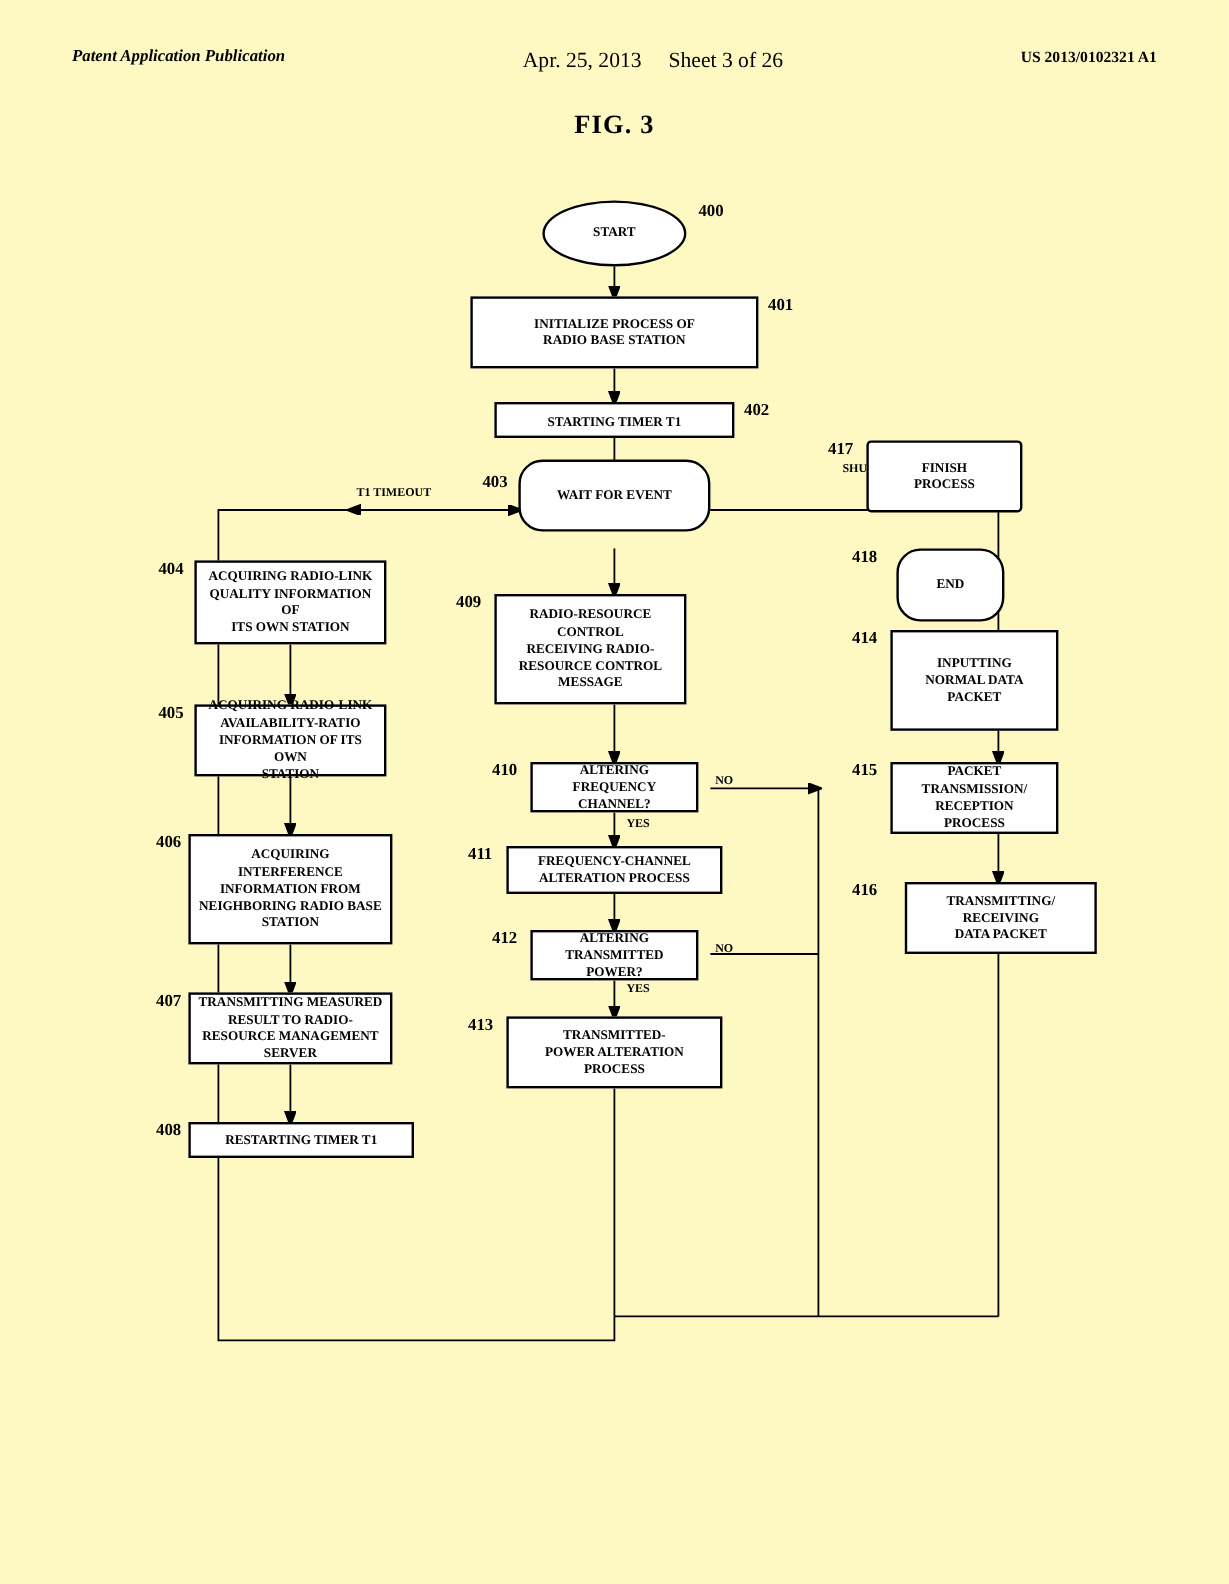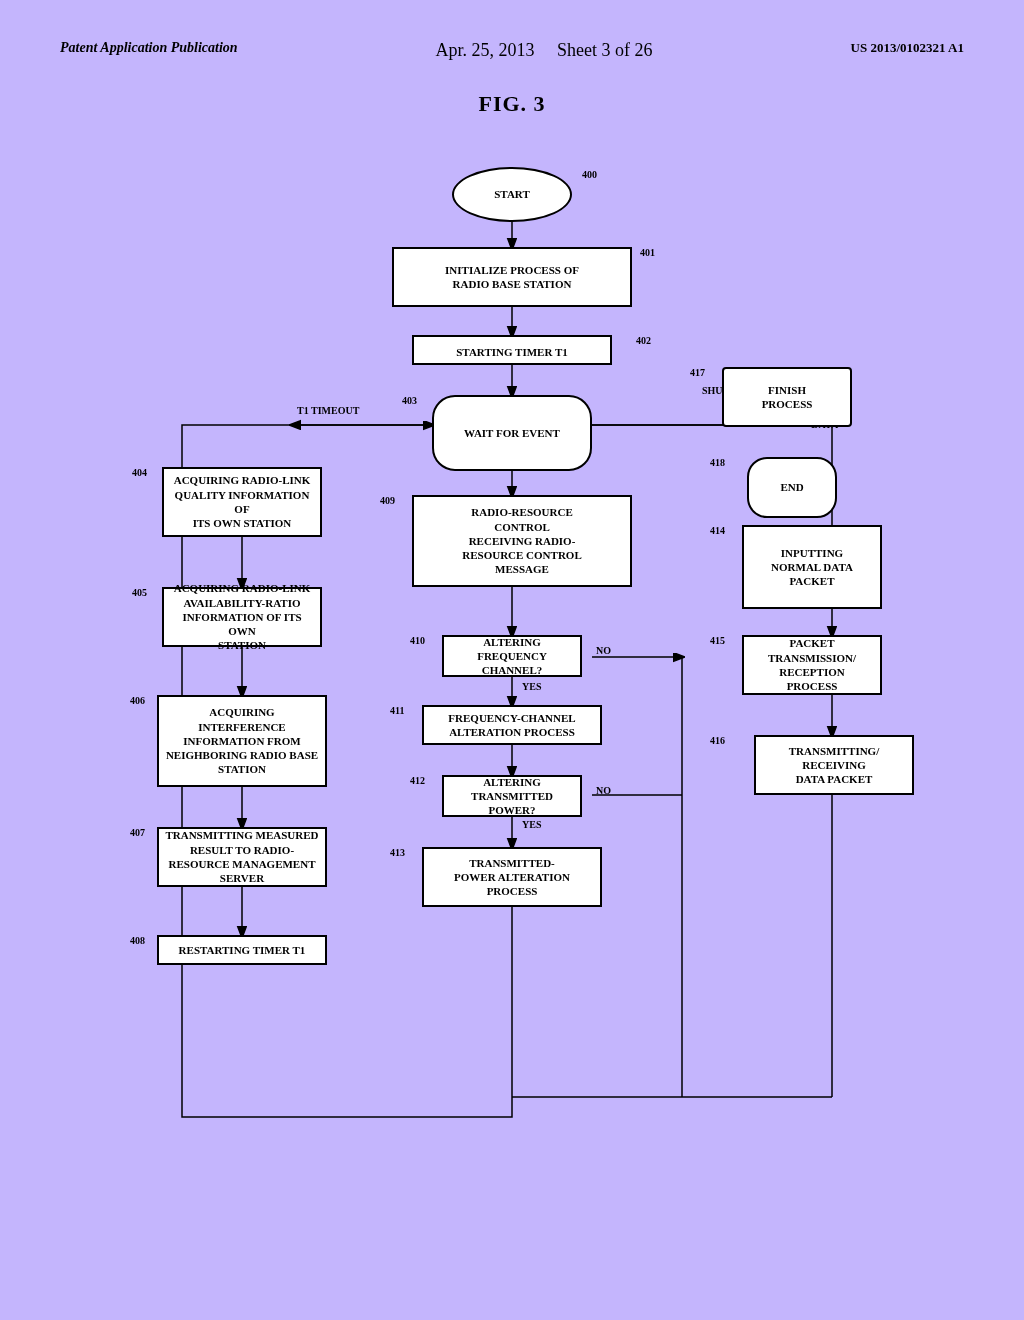--- a/index.html
+++ b/index.html
@@ -8,21 +8,21 @@
       font-family: 'Times New Roman', Times, serif;
       width: 1024px;
       min-height: 1320px;
       position: relative;
       overflow-x: hidden;
     }
 
     .page {
       width: 1024px;
       min-height: 1320px;
-      background: #c4b5fd;
+      background: #fef9c3;
       padding: 40px 60px;
       position: relative;
     }
 
     .header {
       display: flex;
       justify-content: space-between;
       align-items: flex-start;
       margin-bottom: 30px;
       font-size: 14px;
@@ -98,21 +98,21 @@
       align-items: center;
       justify-content: center;
       font-size: 11px;
       font-weight: bold;
       line-height: 1.3;
       padding: 4px;
     }
 
     .label {
       position: absolute;
-      font-size: 10px;
+      font-size: 14px;
       font-weight: bold;
       text-align: center;
     }
 
     svg.arrows {
       position: absolute;
       top: 0;
       left: 0;
       width: 100%;
       height: 100%;
@@ -225,25 +225,25 @@
       <span style="white-space:pre-line;">INITIALIZE PROCESS OF
 RADIO BASE STATION</span>
     </div>
     <div class="label" style="left:558px; top:100px;">
       <span>401</span>
     </div>
 
     <div class="flow-box" style="left:330px; top:188px; width:200px; height:30px;align-items:flex-end;">
       <span>STARTING TIMER T1</span>
     </div>
-    <div class="label" style="left:538px; top:188px;margin-left:16px;">
+    <div class="label" style="left:538px; top:188px;">
       <span>402</span>
     </div>
 
-    <div class="flow-rounded" style="left:350px; top:248px; width:160px; height:76px;border-radius:23px;">
+    <div class="flow-rounded" style="left:350px; top:236px; width:160px; height:60px;">
       <span>WAIT FOR EVENT</span>
     </div>
     <div class="label" style="left:320px; top:248px;">
       <span>403</span>
     </div>
 
     <div class="label" style="left:215px; top:258px; font-size:10px;">
       <span>T1 TIMEOUT</span>
     </div>
 
@@ -289,28 +289,28 @@
     <div class="flow-box" style="left:75px; top:680px; width:170px; height:60px;">
       <span style="white-space:pre-line;">TRANSMITTING MEASURED
 RESULT TO RADIO-
 RESOURCE MANAGEMENT
 SERVER</span>
     </div>
     <div class="label" style="left:48px; top:680px;">
       <span>407</span>
     </div>
 
-    <div class="flow-box" style="left:75px; top:788px; width:170px; height:30px;">
+    <div class="flow-box" style="left:75px; top:788px; width:188px; height:30px;">
       <span>RESTARTING TIMER T1</span>
     </div>
     <div class="label" style="left:48px; top:788px;">
       <span>408</span>
     </div>
 
-    <div class="flow-box" style="left:330px; top:348px; width:220px; height:92px;justify-content:center;">
+    <div class="flow-box" style="left:330px; top:348px; width:160px; height:92px;justify-content:center;">
       <span style="white-space:pre-line;">RADIO-RESOURCE
 CONTROL
 RECEIVING RADIO-
 RESOURCE CONTROL
 MESSAGE</span>
     </div>
     <div class="label" style="left:298px; top:348px;">
       <span>409</span>
     </div>
 

